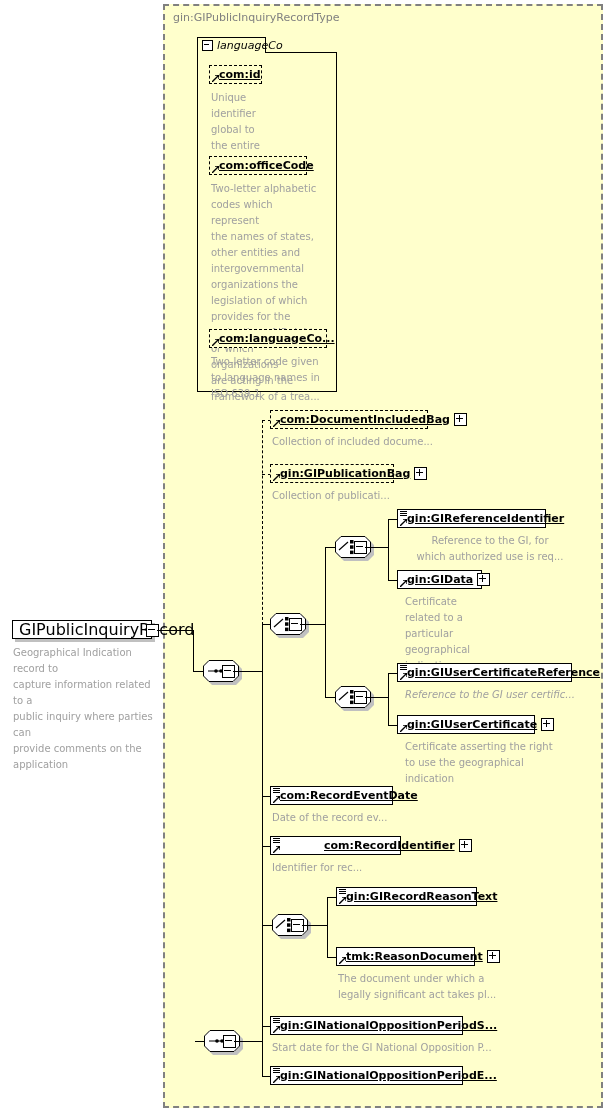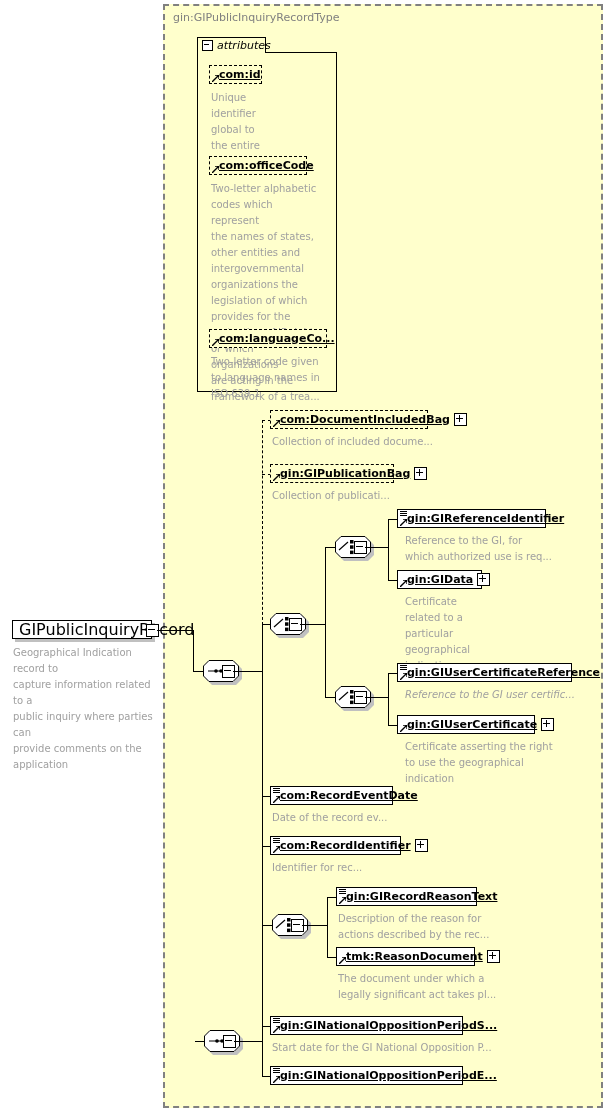--- a/index.html
+++ b/index.html
@@ -194,21 +194,21 @@
 <body>
 
 <div id="canvas">
 
   <div class="type-box" style="left:163px;top:4px;width:440px;height:1104px;"></div>
   <div class="type-label" style="left:173px;top:11px;">gin:GIPublicInquiryRecordType</div>
 
   <div class="attr-frame" style="left:197px;top:52px;width:140px;height:340px;"></div>
   <div class="attr-tab" style="left:197px;top:37px;width:69px;height:16px;">
     <span class="minus-sq"></span>
-    <span>attributes</span>
+    <span>languageCo</span>
   </div>
 
   <div class="node dashed shadow" style="left:209px;top:65px;width:53px;">
     <span class="glyph-arrow">
       <svg width="7" height="7" viewBox="0 0 7 7">
           <path d="M0 7 L7 0 M7 0 L3 0 M7 0 L7 4" stroke="#000" stroke-width="1.4" fill="none"></path>
         </svg>
     </span>
     <span class="nlabel">com:id</span>
   </div>
@@ -359,21 +359,21 @@
         <i></i>
         <i></i>
       </span>
     <span class="glyph-arrow">
       <svg width="7" height="7" viewBox="0 0 7 7">
           <path d="M0 7 L7 0 M7 0 L3 0 M7 0 L7 4" stroke="#000" stroke-width="1.4" fill="none"></path>
         </svg>
     </span>
     <span class="nlabel">gin:GIReferenceIdentifier</span>
   </div>
-  <div class="anno" style="left:405px;top:533px;width:170px;">Reference to the GI, for
+  <div class="anno" style="left:405px;top:533px;width:170px;text-align:center;">Reference to the GI, for
 which authorized use is req...</div>
 
   <div class="ln h" style="left:388px;top:580px;width:10px;"></div>
   <div class="node shadow" style="left:397px;top:570px;width:85px;">
     <span class="glyph-arrow">
       <svg width="7" height="7" viewBox="0 0 7 7">
           <path d="M0 7 L7 0 M7 0 L3 0 M7 0 L7 4" stroke="#000" stroke-width="1.4" fill="none"></path>
         </svg>
     </span>
     <span class="nlabel" style="flex:1 1 auto;">gin:GIData</span>
@@ -456,21 +456,21 @@
     <span class="glyph-lines">
         <i></i>
         <i></i>
         <i></i>
       </span>
     <span class="glyph-arrow">
       <svg width="7" height="7" viewBox="0 0 7 7">
           <path d="M0 7 L7 0 M7 0 L3 0 M7 0 L7 4" stroke="#000" stroke-width="1.4" fill="none"></path>
         </svg>
     </span>
-    <span class="nlabel" style="flex:1 1 auto;">com:RecordIdentifier</span>
+    <span class="nlabel" style="flex:1 1 auto;margin-left:44px;">com:RecordIdentifier</span>
     <span class="plus-sq"></span>
   </div>
   <div class="anno" style="left:272px;top:860px;width:180px;">Identifier for rec...</div>
 
   <div class="ln h" style="left:262px;top:925px;width:11px;"></div>
   <div class="comp" style="left:272px;top:914px;">
     <div class="shadowoct"></div>
     <div class="body"></div>
     <svg width="36" height="22" viewBox="0 0 36 22">
       <polygon points="6,0.5 30,0.5 35.5,6 35.5,16 30,21.5 6,21.5 0.5,16 0.5,6" fill="none" stroke="#000" stroke-width="1"></polygon>
@@ -495,22 +495,20 @@
         <i></i>
         <i></i>
       </span>
     <span class="glyph-arrow">
       <svg width="7" height="7" viewBox="0 0 7 7">
           <path d="M0 7 L7 0 M7 0 L3 0 M7 0 L7 4" stroke="#000" stroke-width="1.4" fill="none"></path>
         </svg>
     </span>
     <span class="nlabel">gin:GIRecordReasonText</span>
   </div>
-  <div class="anno" style="left:338px;top:911px;width:190px;">Description of the reason for
-actions described by the rec...</div>
 
   <div class="ln h" style="left:327px;top:957px;width:10px;"></div>
   <div class="node shadow" style="left:336px;top:947px;width:139px;">
     <span class="glyph-arrow">
       <svg width="7" height="7" viewBox="0 0 7 7">
           <path d="M0 7 L7 0 M7 0 L3 0 M7 0 L7 4" stroke="#000" stroke-width="1.4" fill="none"></path>
         </svg>
     </span>
     <span class="nlabel" style="flex:1 1 auto;">tmk:ReasonDocument</span>
     <span class="plus-sq"></span>

